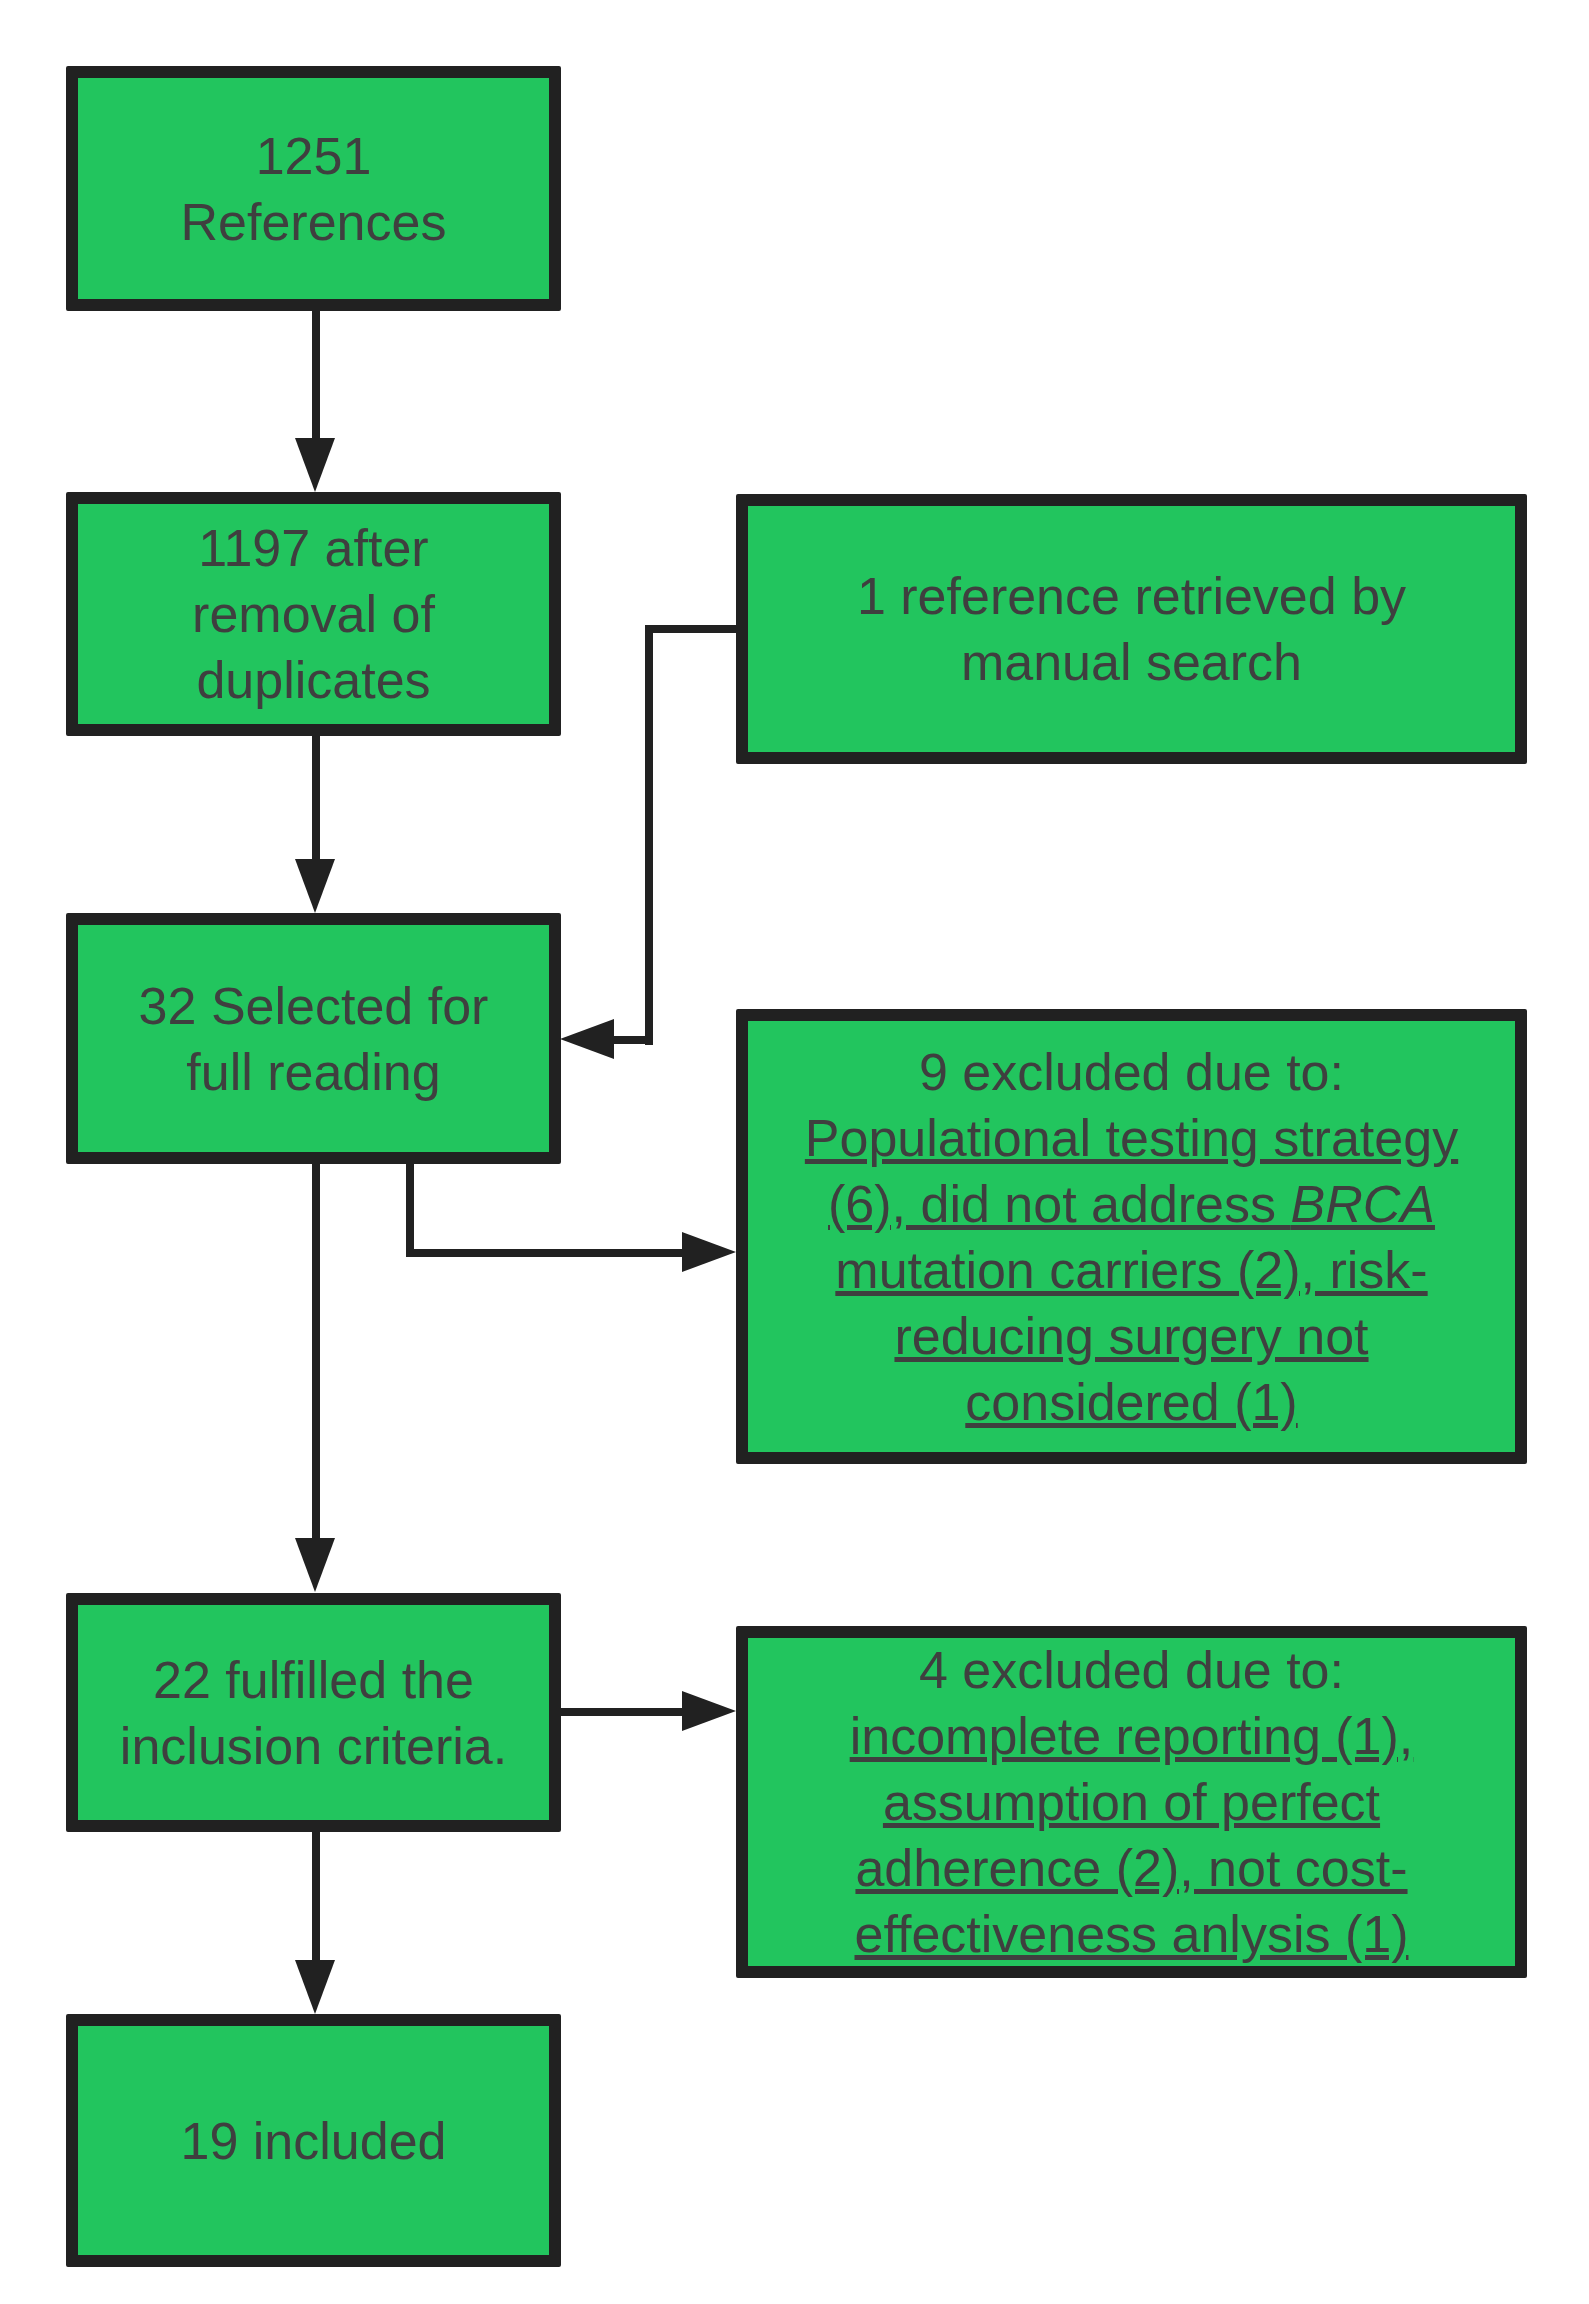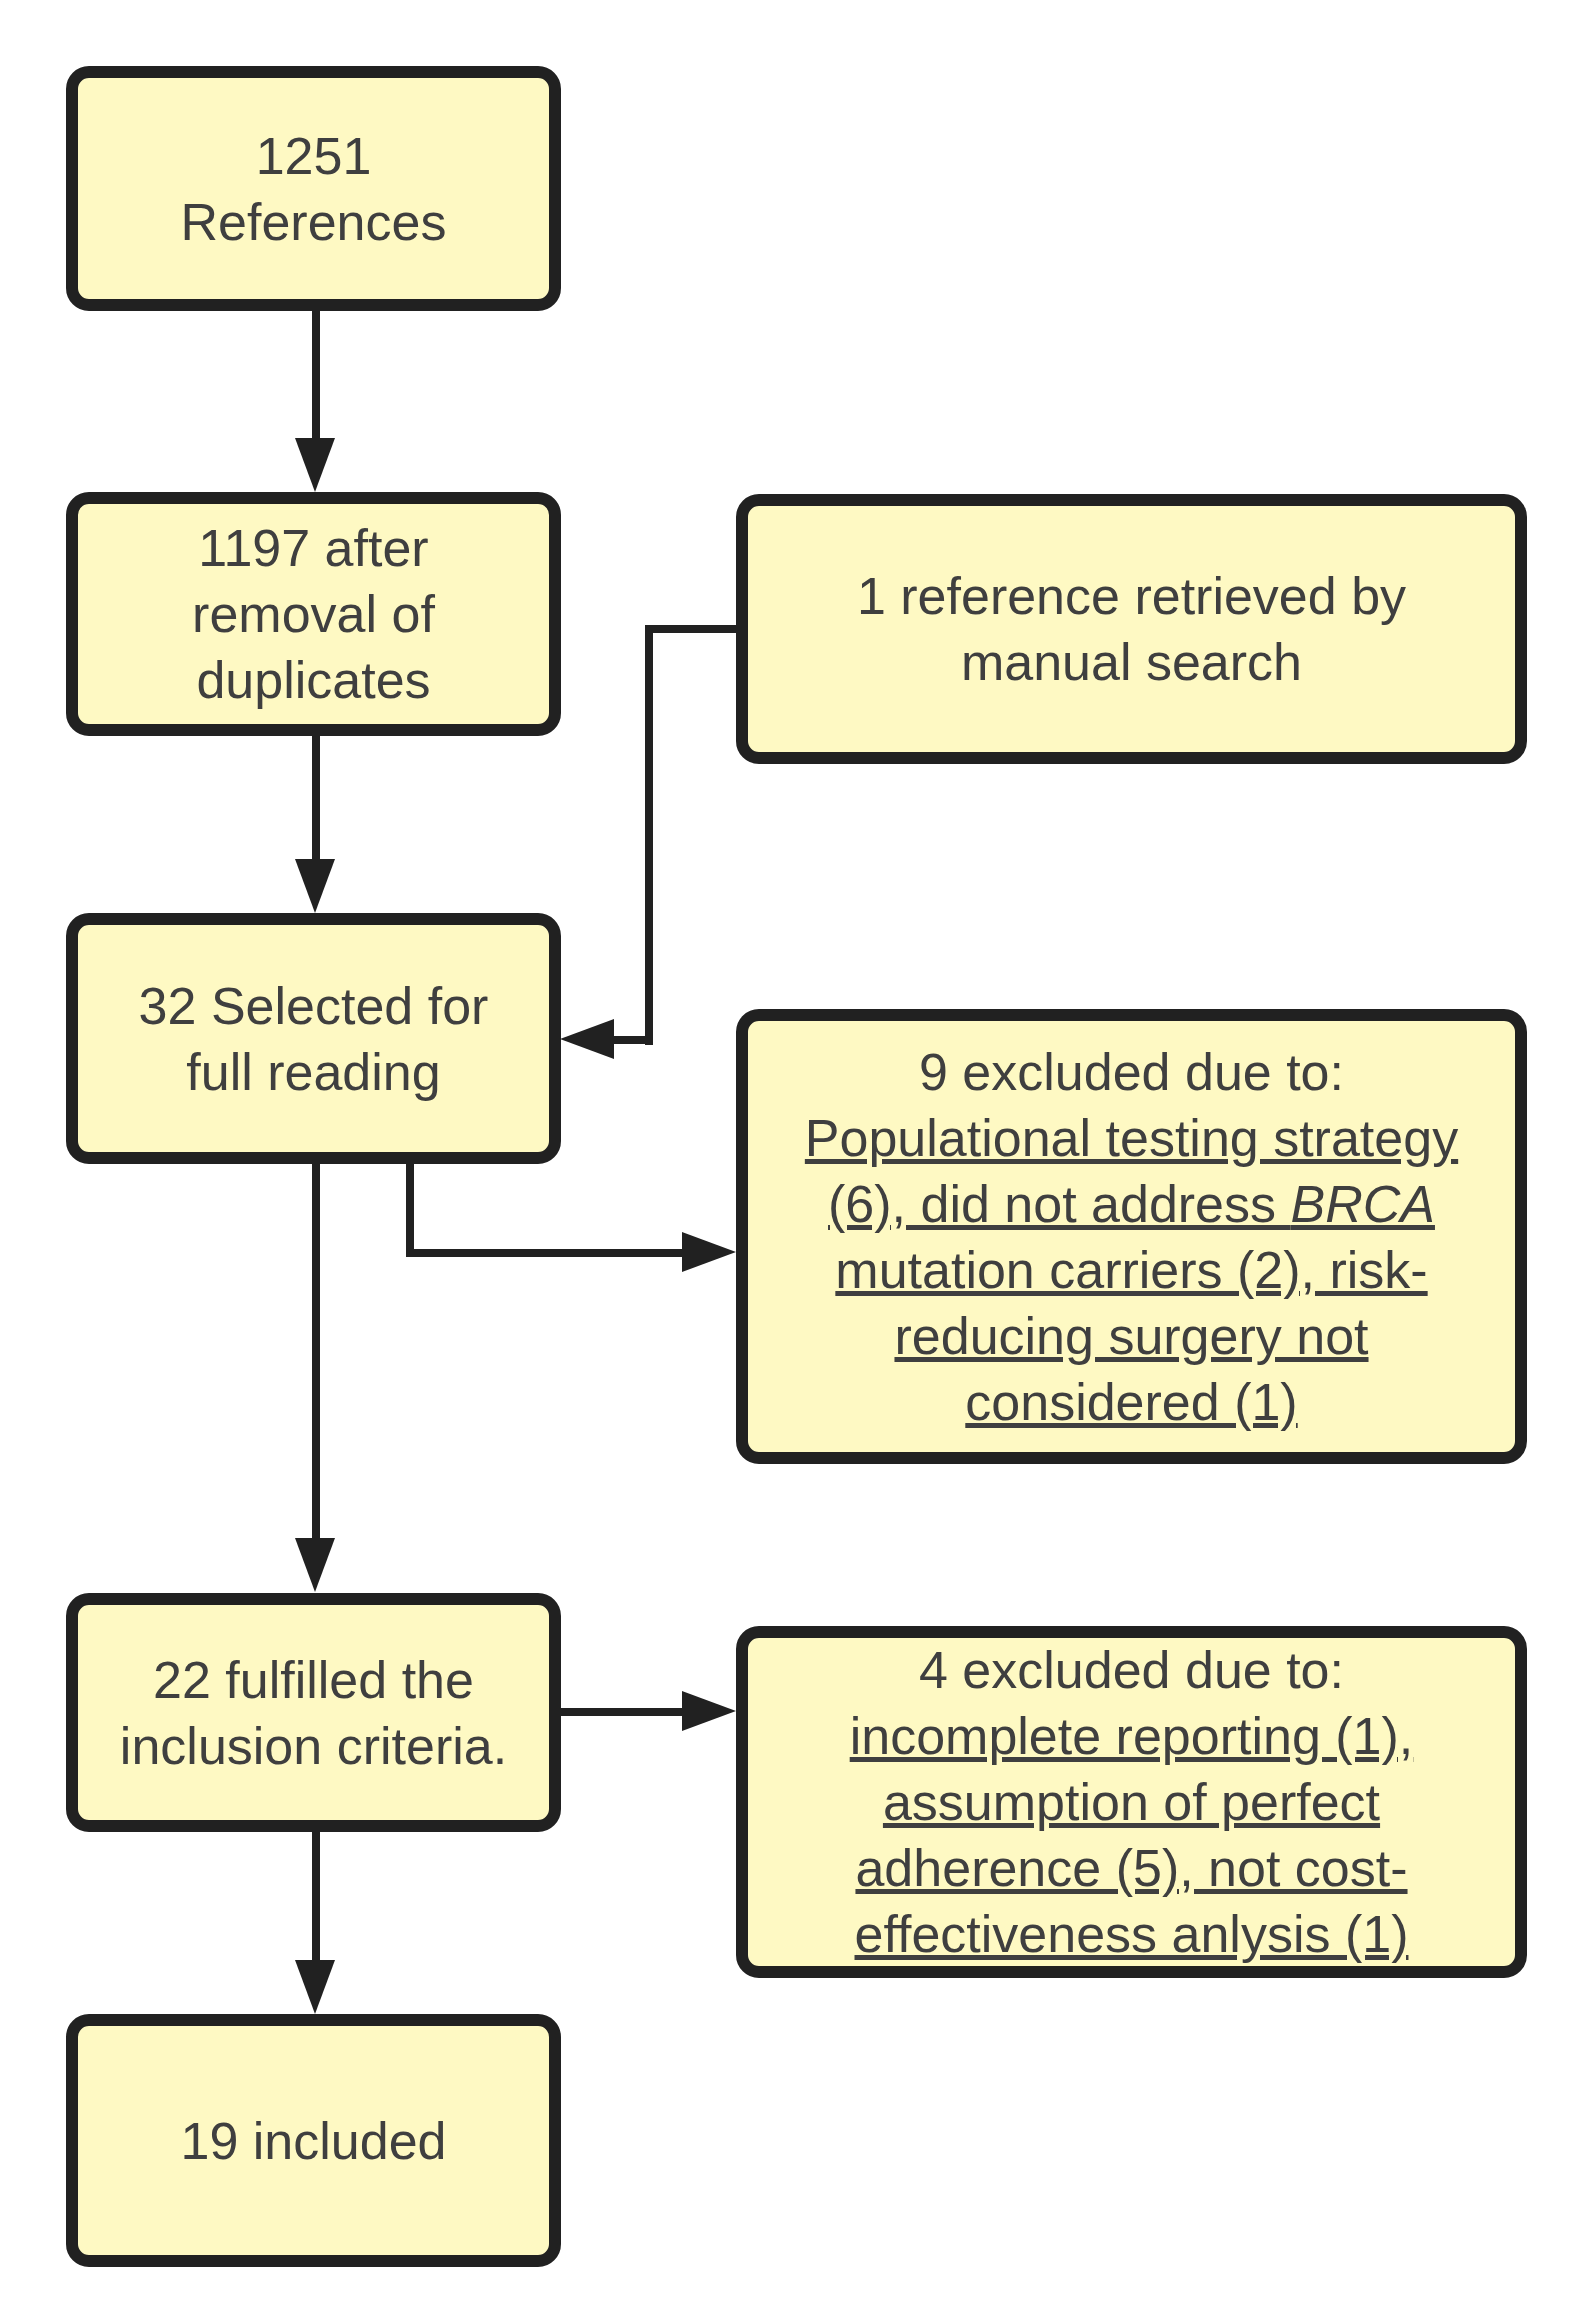--- a/index.html
+++ b/index.html
@@ -9,22 +9,22 @@
     width: 1589px;
     height: 2305px;
     background: #ffffff;
     font-family: "Liberation Sans", "DejaVu Sans", sans-serif;
     color: #3f3f3f;
     overflow: hidden;
   }
   .box {
     position: absolute;
     border: 12px solid #212121;
-    border-radius: 23px;
-    background: #fef9c3;
+    border-radius: 2px;
+    background: #22c55e;
     display: flex;
     align-items: center;
     justify-content: center;
     text-align: center;
     font-size: 52px;
     line-height: 66px;
   }
   .txt { width: 100%; }
   .pre { white-space: pre-line; }
   .wrap { width: 693px; margin: 0 auto; text-decoration: underline; }
@@ -98,21 +98,21 @@
   </div>
 
   <div class="box" id="b6">
     <div class="txt pre">22 fulfilled the
 inclusion criteria.</div>
   </div>
 
   <div class="box" id="b7">
     <div class="txt">
       <div>4 excluded due to:</div>
-      <div class="wrap">incomplete reporting (1), assumption of perfect adherence (5), not cost-effectiveness anlysis (1)</div>
+      <div class="wrap">incomplete reporting (1), assumption of perfect adherence (2), not cost-effectiveness anlysis (1)</div>
     </div>
   </div>
 
   <div class="box" id="b8">
     <div class="txt pre">19 included</div>
   </div>
 
   <div class="line" id="a1"></div>
   <div class="tri down" id="a1t"></div>
 

